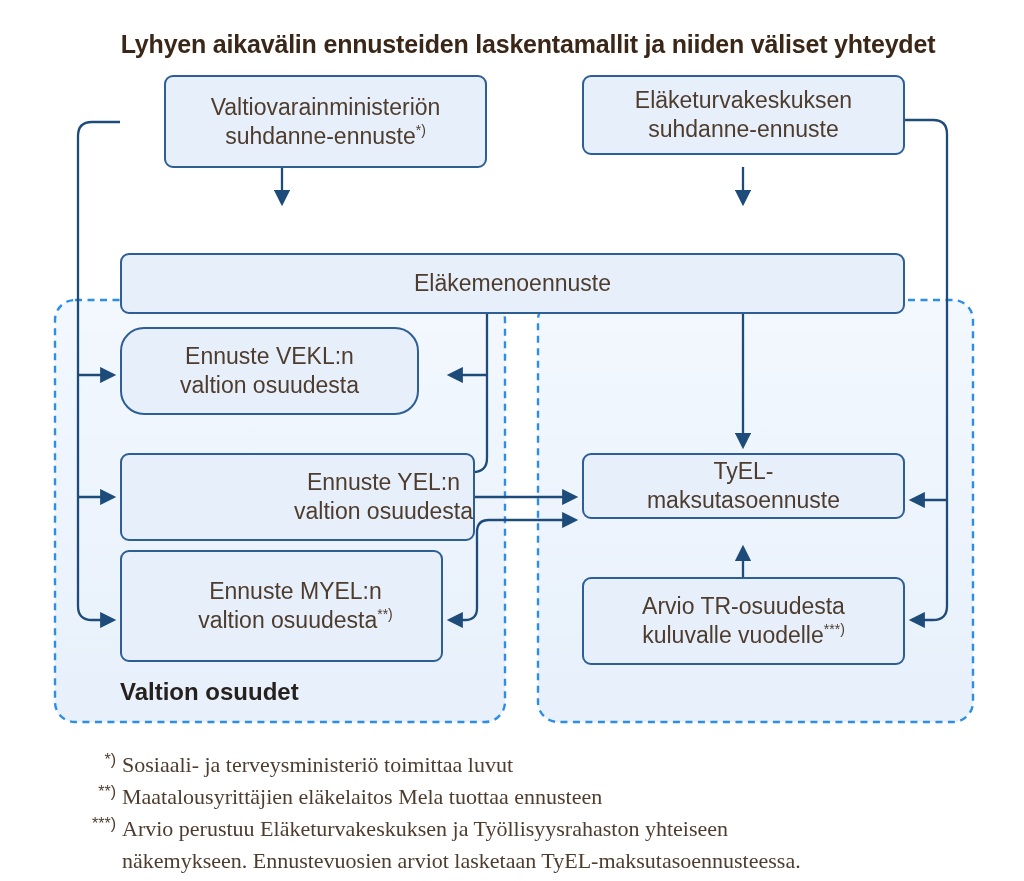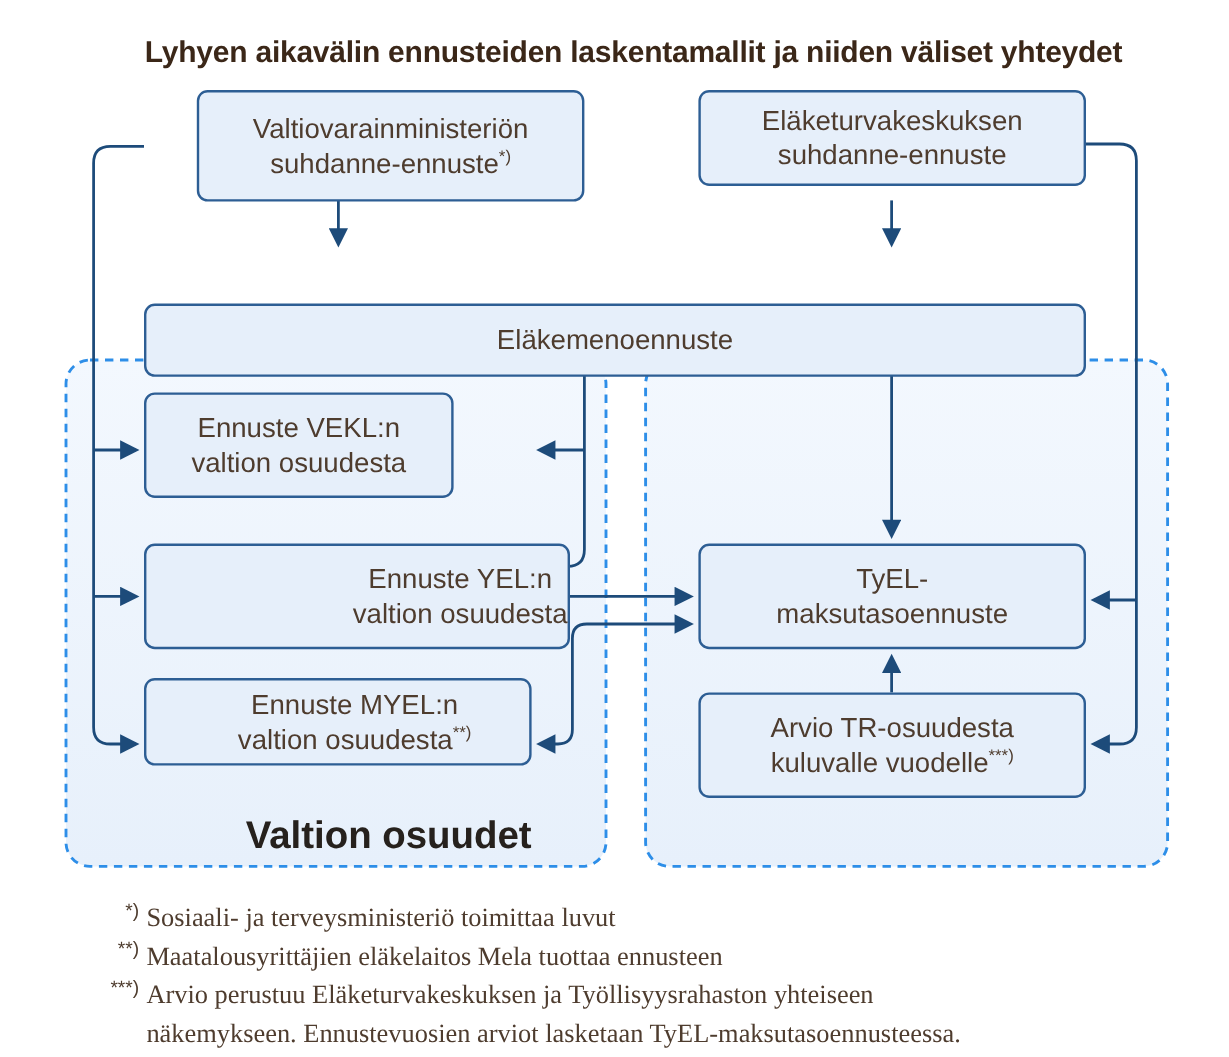--- a/index.html
+++ b/index.html
@@ -23,27 +23,27 @@
 
   .box{position:absolute;box-sizing:border-box;border:2px solid var(--box-border);
        border-radius:9px;background:var(--box-fill);display:flex;align-items:center;
        justify-content:center;text-align:center;color:var(--body-text);
        font-size:23px;line-height:1.26;}
   .box sup{font-size:14px;vertical-align:super;line-height:0;}
 
   .box-vvm  {left:120px;top:75px; width:323px;height:93px;margin-left:44px;}
   .box-etk  {left:582px;top:75px; width:323px;height:80px;}
   .box-meno {left:120px;top:208px;width:785px;height:61px;margin-top:45px;}
-  .box-vekl {left:120px;top:327px;width:258px;height:88px;}
+  .box-vekl {left:120px;top:327px;width:299px;height:88px;border-radius:24px;}
   .box-yel  {left:120px;top:453px;width:355px;height:88px;justify-content:flex-end;}
-  .box-myel {left:120px;top:565px;width:323px;height:73px;padding-left:28px;}
-  .box-tyel {left:582px;top:453px;width:323px;height:88px;}
+  .box-myel {left:120px;top:550px;width:323px;height:112px;padding-left:28px;}
+  .box-tyel {left:582px;top:453px;width:323px;height:66px;}
   .box-arvio{left:582px;top:577px;width:323px;height:88px;}
 
-  .group-label{position:absolute;top:678px;text-align:right;font-size:32px;
+  .group-label{position:absolute;top:678px;text-align:left;font-size:24px;
                font-weight:bold;color:var(--group-label);}
   .label-left {left:120px;width:323px;}
   .label-right{left:582px;width:323px;}
 
   .footnotes{position:absolute;left:56px;top:749px;width:950px;color:var(--body-text);
              font-size:22px;line-height:32px;}
   .fn-row{display:flex;align-items:flex-start;}
   .fn-marker{width:60px;text-align:right;padding-right:6px;flex:0 0 60px;
              font-size:16px;position:relative;top:-5px;line-height:32px;}
   .fn-text{max-width:880px;font-family:Liberation Serif, serif;}

